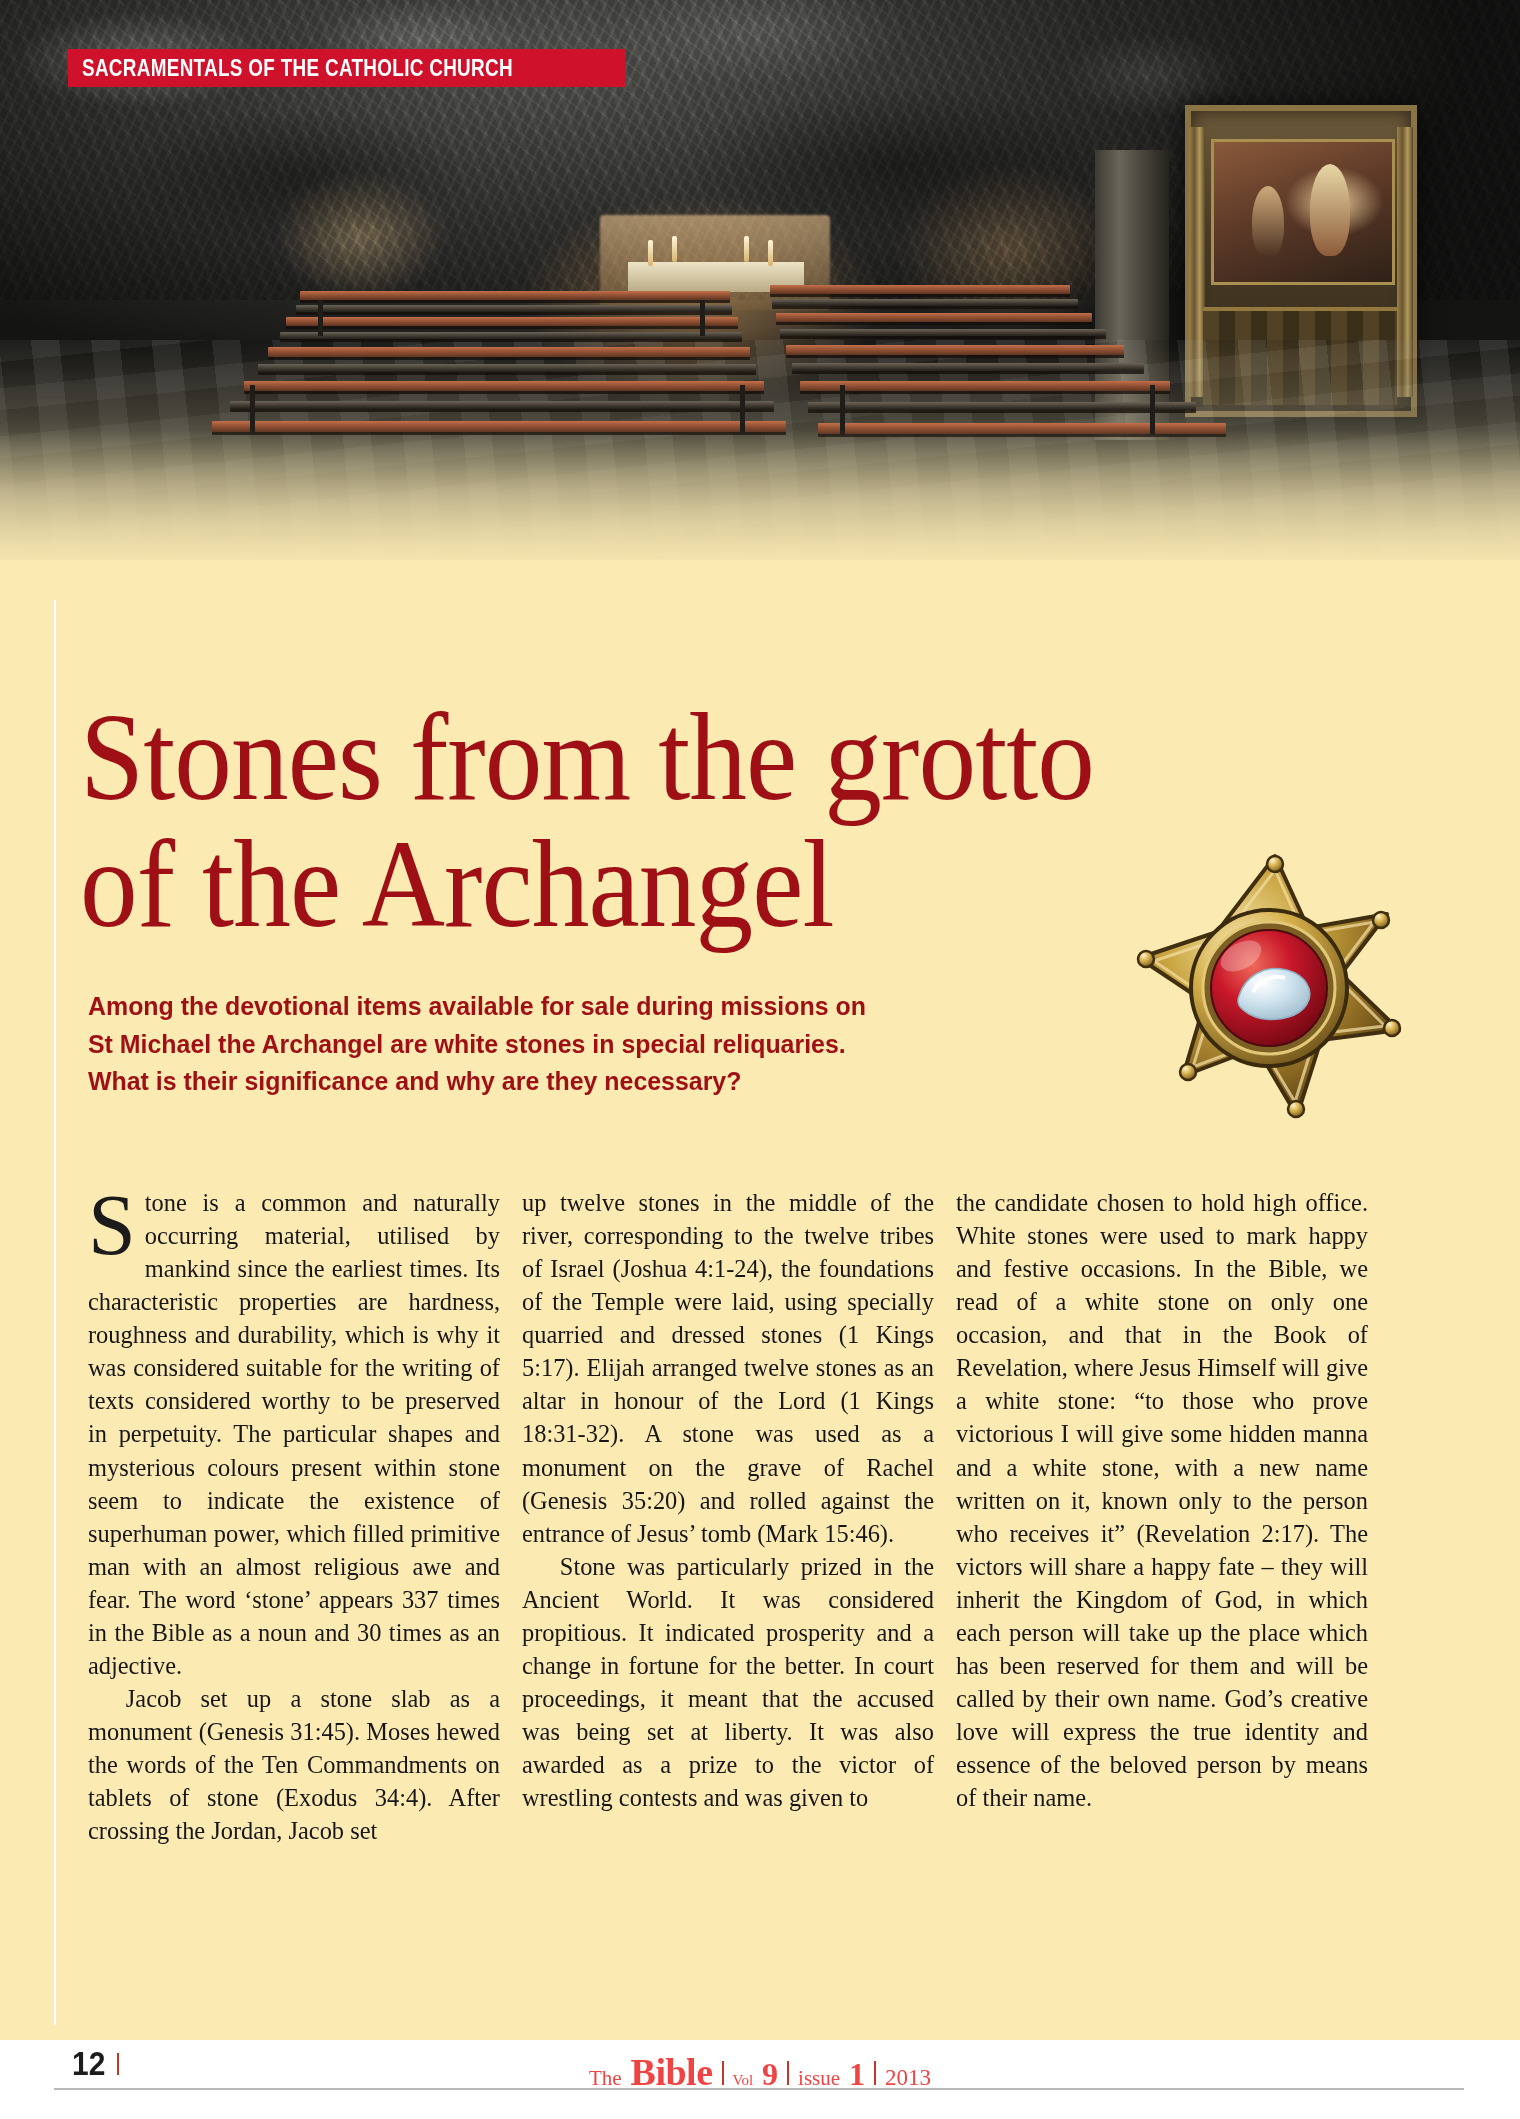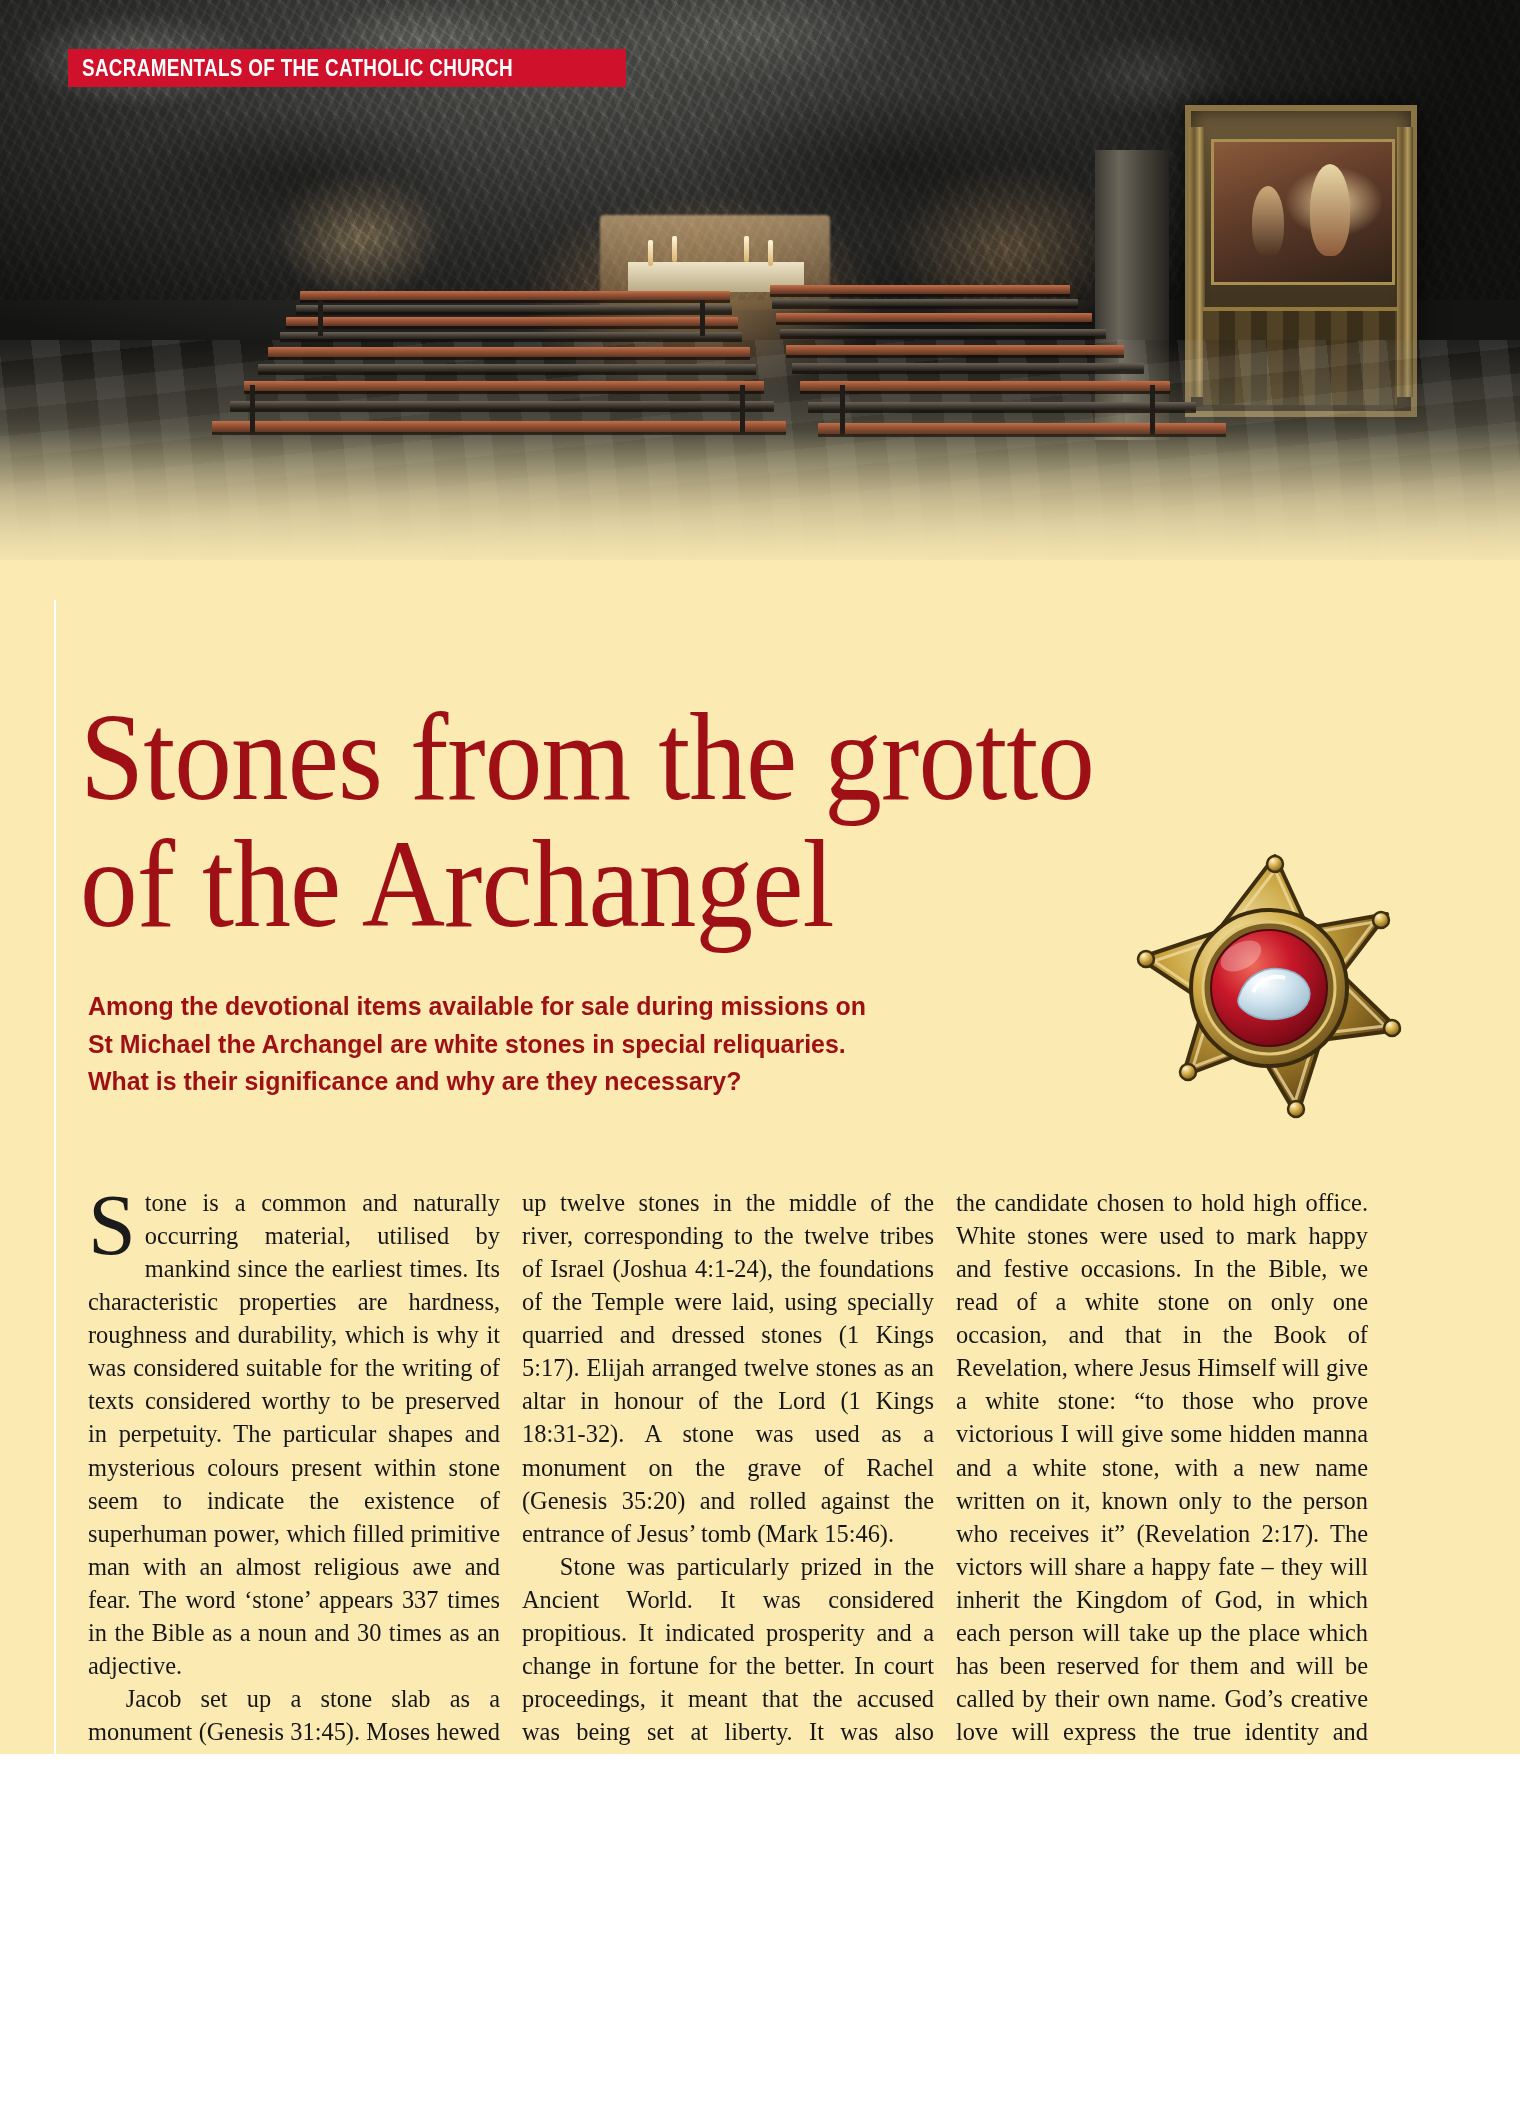--- a/index.html
+++ b/index.html
@@ -3,21 +3,21 @@
 <meta charset="utf-8">
 <style>
   html, body {
     margin: 0;
     padding: 0;
     background: #ffffff;
   }
   .page {
     position: relative;
     width: 1520px;
-    height: 1754px;
+    height: 2119px;
     background: #ffffff;
     overflow: hidden;
     font-family: "Liberation Serif", serif;
   }
 
   
   .hero {
     position: absolute;
     left: 0;
     top: 0;
@@ -310,21 +310,21 @@
   .masthead {
     position: absolute;
     left: 0;
     top: 2050px;
     width: 1520px;
     display: flex;
     align-items: baseline;
     justify-content: center;
     gap: 9px;
     font-family: "Liberation Serif", serif;
-    color: #4d7c0f;
+    color: #ef4444;
   }
   .mh-the { font-size: 21px; }
   .mh-angels { font-size: 38px; font-weight: bold; letter-spacing:-.5px; }
   .mh-vol  { font-size: 15px; }
   .mh-9    { font-size: 32px; font-weight: bold; }
   .mh-issue{ font-size: 21px; }
   .mh-1    { font-size: 32px; font-weight: bold; }
   .mh-year { font-size: 23px; }
   .mh-sep  { width:2px; height:24px; background:#c0392b; display:inline-block; }
 </style>

